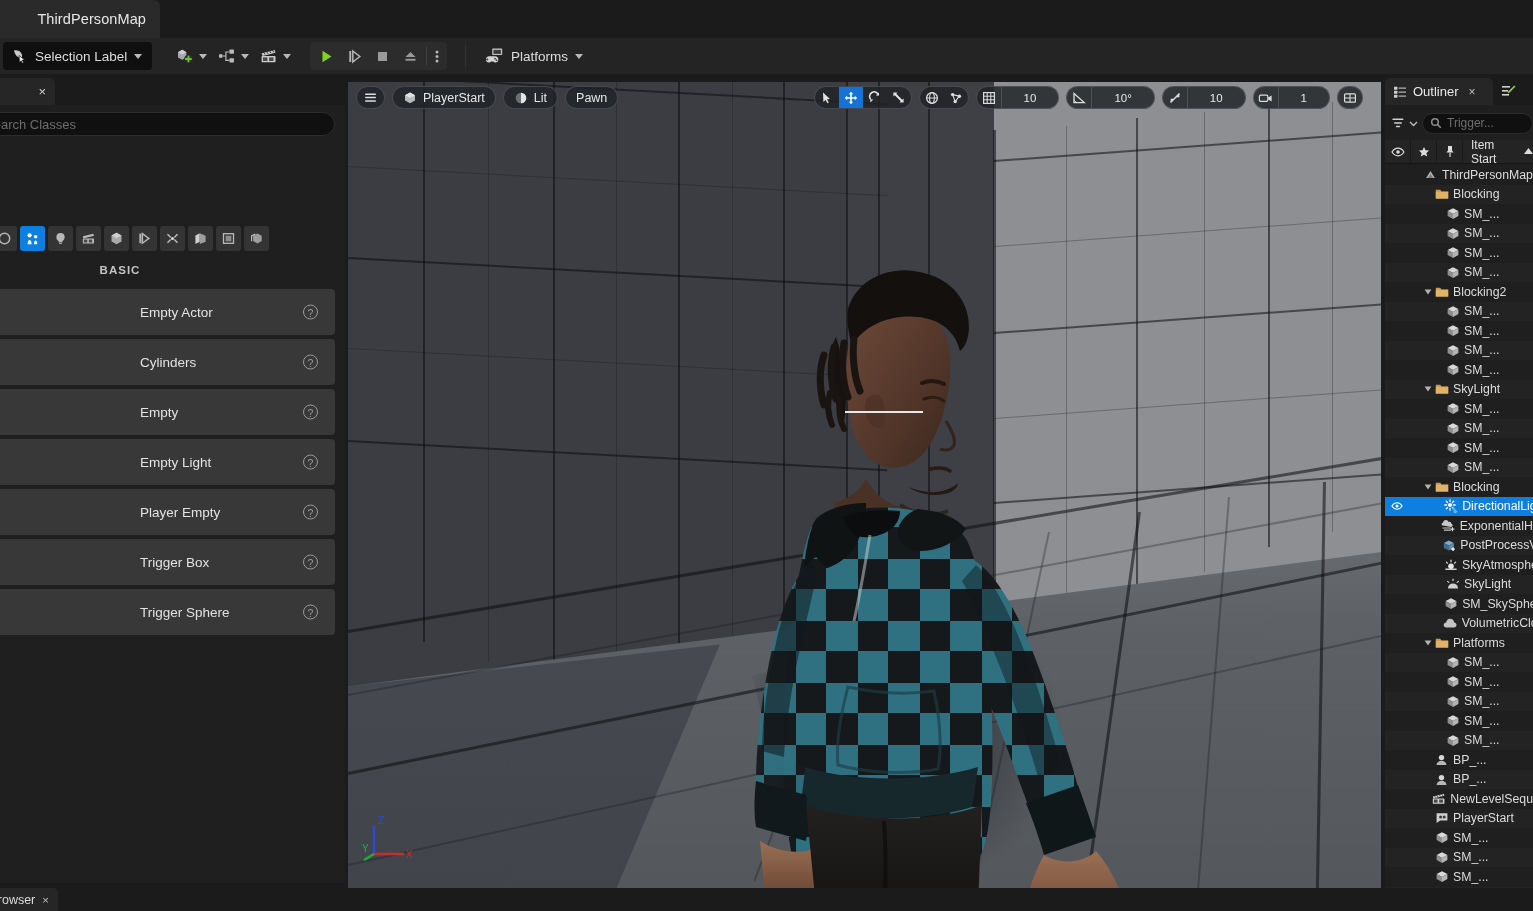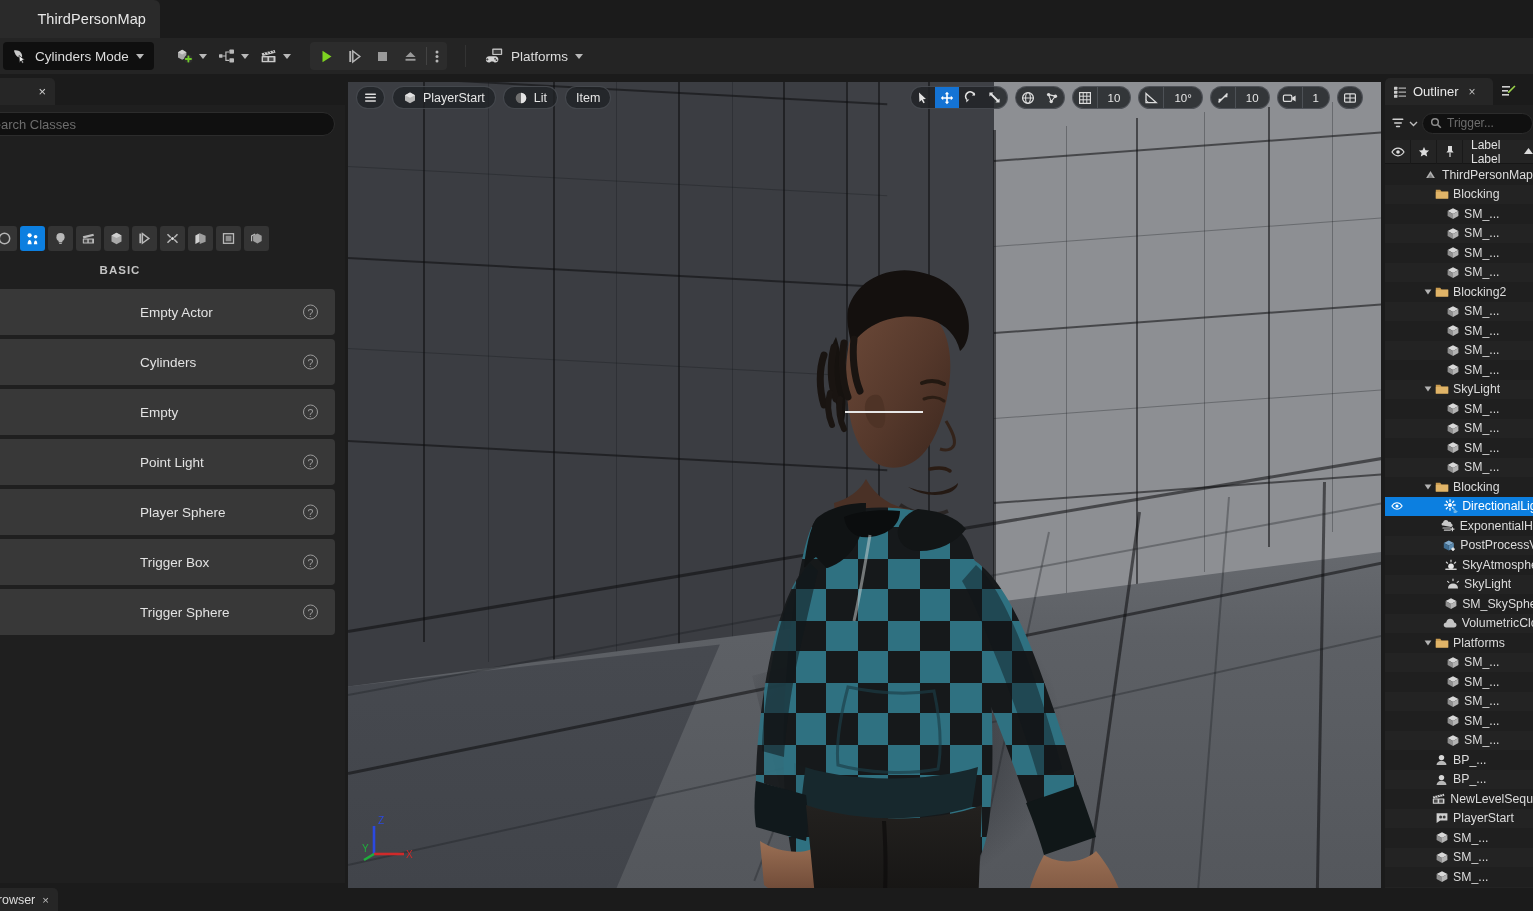--- a/index.html
+++ b/index.html
@@ -179,21 +179,21 @@
     border-radius: 12px; overflow: hidden;
   }
   .gz {
     width: 24px; height: 23px; display: flex; align-items: center;
     justify-content: center; cursor: pointer;
   }
   .gz.on { background: #1473d4; }
   .gznum {
     min-width: 27px; height: 23px; display: flex; align-items: center;
     justify-content: center; color: #e6e6e6; font-size: 11.5px;
-    border-left: 1px solid rgba(120,125,135,.38); padding: 0 10px; cursor: pointer;
+    border-left: 1px solid rgba(120,125,135,.38); padding: 0 22px; cursor: pointer;
   }
 
   
   .axis { position: absolute; left: 14px; bottom: 22px; width: 56px; height: 52px; }
 
   
   .outliner {
     position: absolute; left: 1385px; top: 78px; width: 148px; height: 833px;
     background: #1f1f1f; overflow: hidden;
   }
@@ -278,21 +278,21 @@
 
   <div class="toolbar">
 
     <div class="mode-btn">
       <span>
         <svg width="16" height="16" viewBox="0 0 16 16">
           <path d="M2 2.5c2.6-.6 5 .2 6.4 1.6 1.4 1.4 2 3.4 1.6 5.4-2 .4-4-.2-5.4-1.6C3.2 6.5 2.4 4.3 2 2.5z" fill="#c9c9c9"></path>
           <path d="M7 7.5l5.5 4.2-2.2.5 1.2 2.4-1.2.6-1.2-2.4-1.6 1.6z" fill="#efefef" stroke="#1b1b1b" stroke-width=".7"></path>
         </svg>
       </span>
-      <span>Cylinders Mode</span>
+      <span>Selection Label</span>
       <i class="chev"></i>
     </div>
 
     <div class="tb-group" style="margin-left:170px;">
       <div class="tb-icon-btn">
         <span>
           <svg width="20" height="20" viewBox="0 0 20 20">
             <path d="M3 6.2l4.2-2.4 4.2 2.4v5.2L7.2 13.8 3 11.4z" fill="#a8a8a8"></path>
             <path d="M3 6.2l4.2 2.4 4.2-2.4-4.2-2.4z" fill="#cfcfcf"></path>
             <circle cx="13.4" cy="13" r="4.3" fill="#2e2e2e"></circle>
@@ -477,25 +477,25 @@
       </div>
       <div class="lp-item">
         <span class="lbl">Cylinders</span>
         <span class="help">?</span>
       </div>
       <div class="lp-item">
         <span class="lbl">Empty</span>
         <span class="help">?</span>
       </div>
       <div class="lp-item">
-        <span class="lbl">Point Light</span>
+        <span class="lbl">Empty Light</span>
         <span class="help">?</span>
       </div>
       <div class="lp-item">
-        <span class="lbl">Player Sphere</span>
+        <span class="lbl">Player Empty</span>
         <span class="help">?</span>
       </div>
       <div class="lp-item">
         <span class="lbl">Trigger Box</span>
         <span class="help">?</span>
       </div>
       <div class="lp-item">
         <span class="lbl">Trigger Sphere</span>
         <span class="help">?</span>
       </div>
@@ -680,21 +680,21 @@
         <div class="pill">
           <span>
             <svg width="14" height="14" viewBox="0 0 14 14">
               <circle cx="7" cy="7" r="5.3" fill="#6f6f6f"></circle>
               <path d="M7 1.7a5.3 5.3 0 010 10.6z" fill="#e4e4e4"></path>
             </svg>
           </span>
           <span>Lit</span>
         </div>
         <div class="pill">
-          <span>Item</span>
+          <span>Pawn</span>
         </div>
       </div>
 
       <div style="position:absolute;right:18px;top:4px;display:flex;align-items:center;gap:7px;">
         <div class="gizmo-group">
           <div class="gz">
             <svg width="13" height="13" viewBox="0 0 13 13">
               <path d="M3 1.6l7 6.4-3 .3 1.8 3.2-1.4.8-1.8-3.2-2.2 2z" fill="#e2e2e2"></path>
             </svg>
           </div>
@@ -853,21 +853,21 @@
           <path d="M6 .9l1.5 3.3 3.6.4-2.7 2.4.8 3.5L6 8.7 2.8 10.5l.8-3.5L.9 4.6l3.6-.4z" fill="#dcdcdc"></path>
         </svg>
       </div>
       <div class="ol-hcol">
         <svg width="12" height="13" viewBox="0 0 12 13">
           <path d="M4 1h4v4.4l1.6 2.2H2.4L4 5.4z" fill="#dcdcdc"></path>
           <rect x="5.4" y="7.6" width="1.2" height="4.4" fill="#dcdcdc"></rect>
         </svg>
       </div>
       <div class="ol-hlabel">
-        <span>Label Label</span>
+        <span>Item Start</span>
         <span>
           <svg width="9" height="7" viewBox="0 0 9 7">
               <path d="M4.5 0L9 6H0z" fill="#dcdcdc"></path>
             </svg>
         </span>
       </div>
     </div>
 
     <div class="ol-tree" id="ol-tree">
         <div class="ol-row">

